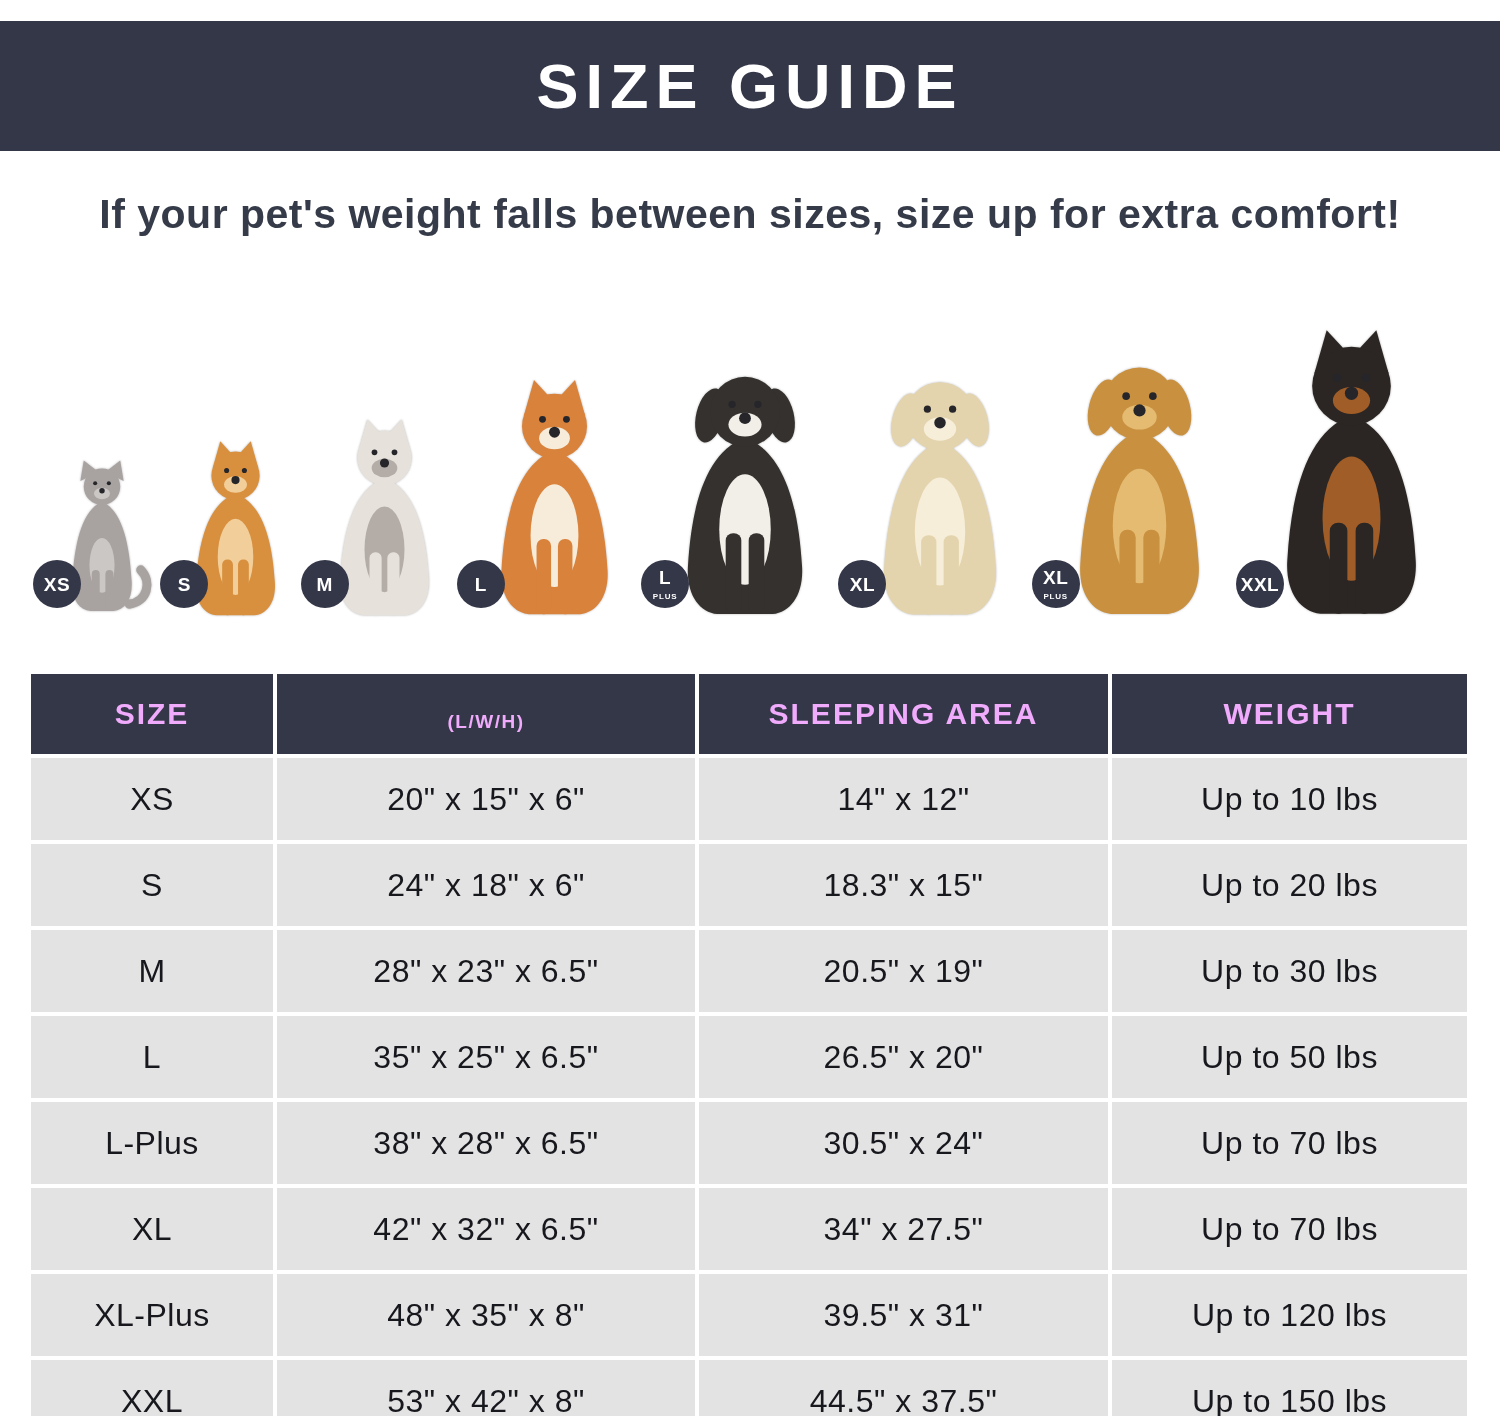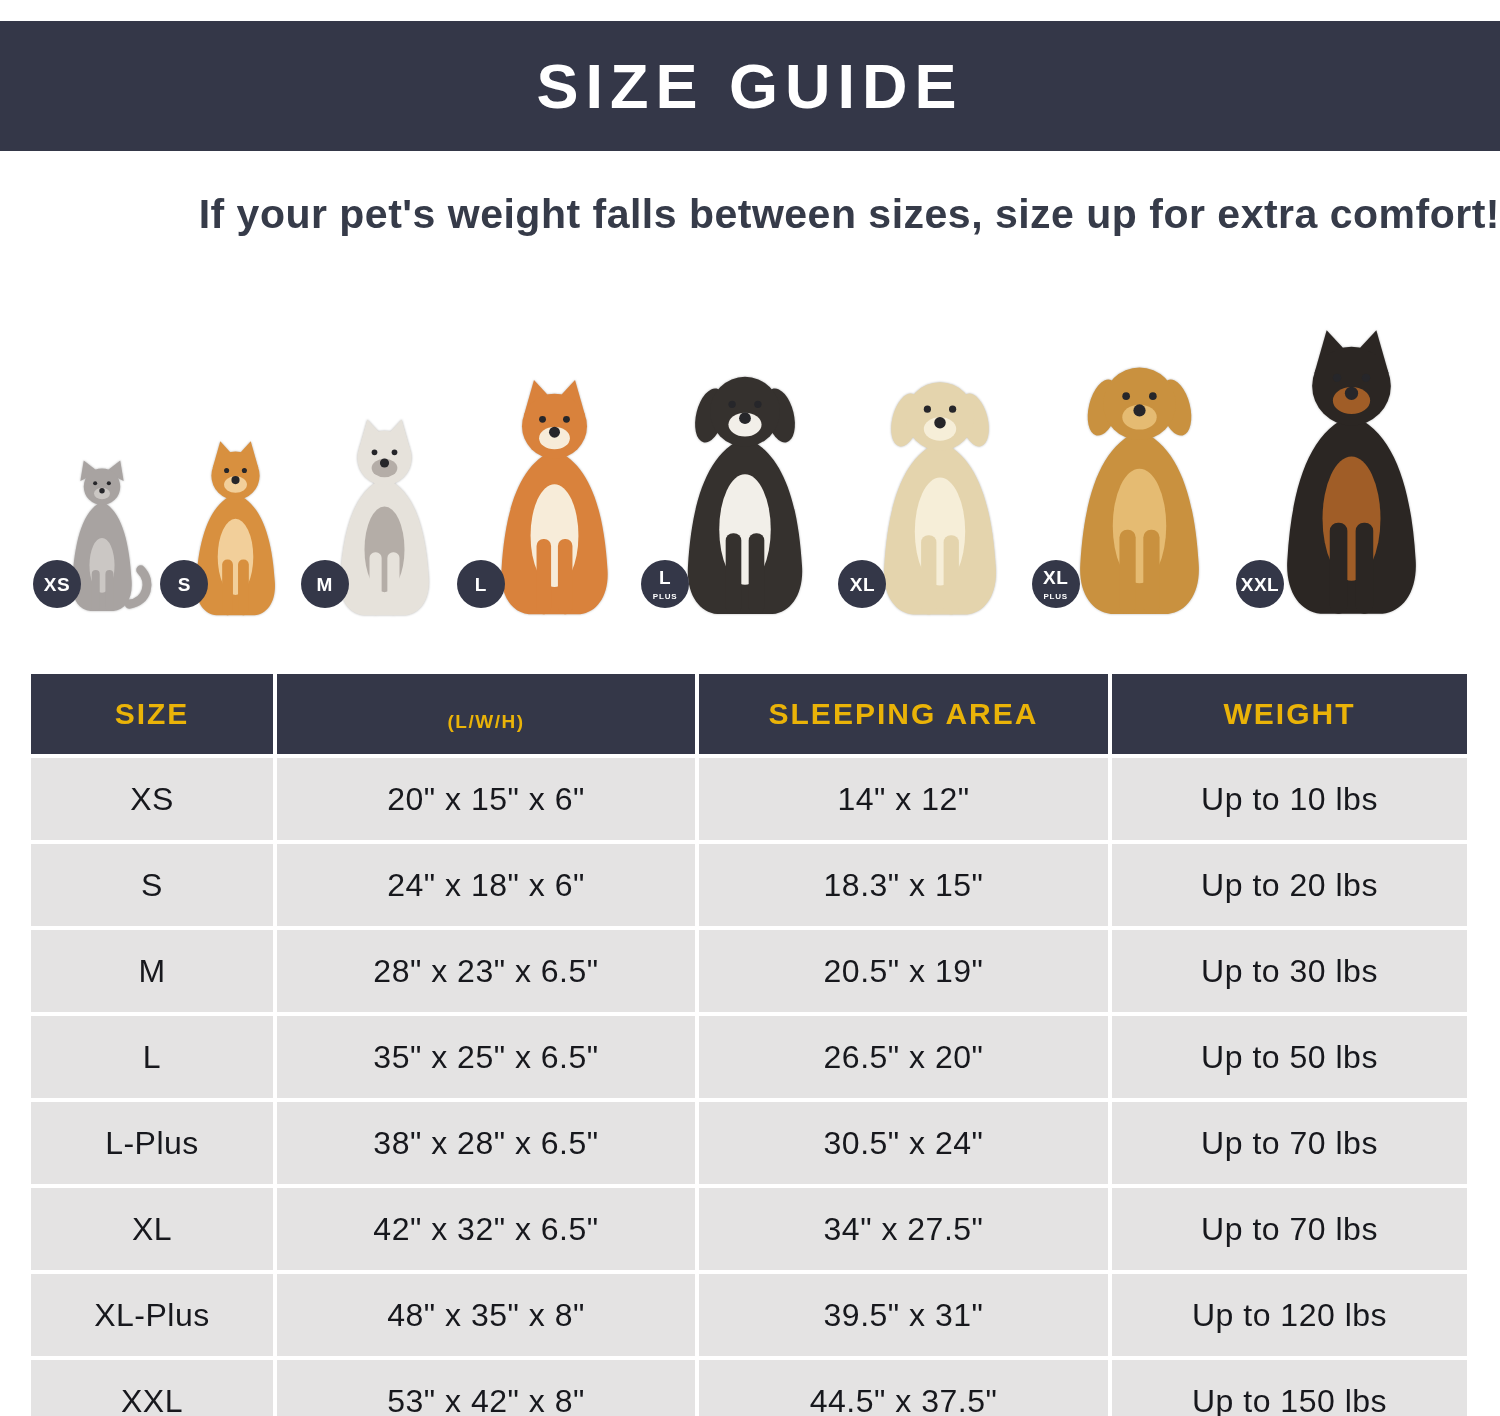--- a/index.html
+++ b/index.html
@@ -14,21 +14,21 @@
   .topbar{
     height:130px;background:var(--navy,#343748);
     display:flex;align-items:center;justify-content:center;margin-top:21px;
   }
   .topbar .title{
     color:#ffffff;font-size:63px;font-weight:700;letter-spacing:7px;
   }
 
   
   .subtitle{
-    margin-top:40px;text-align:right;
+    margin-top:40px;text-align:center;
     color:var(--subtitle-color,#363b49);
     font-size:41px;font-weight:700;letter-spacing:0.5px;
   }
 
   
   .pets-row{
     margin-top:78px;height:302px;
     padding:0 45px;
     display:flex;align-items:flex-end;justify-content:space-between;
   }
@@ -46,21 +46,21 @@
 
   
   .size-table{
     margin:56px 31px 0 31px;
     display:grid;
     grid-template-columns:242px 418px 409px 355px;
     gap:4px;
     background:#ffffff;
   }
   .th{
-    background:var(--navy,#343748);color:#eab308;
+    background:var(--navy,#343748);color:#f0abfc;
     height:80px;
     display:flex;flex-direction:column;align-items:center;justify-content:center;
     text-align:center;
   }
   .th-label{font-size:30px;font-weight:700;letter-spacing:2px;}
   .th-sub{font-size:19px;font-weight:700;letter-spacing:1.5px;margin-top:15px;}
   .td{
     background:var(--row-bg,#e4e3e3);color:var(--cell-text,#17181d);
     height:82px;
     display:flex;align-items:center;justify-content:center;

